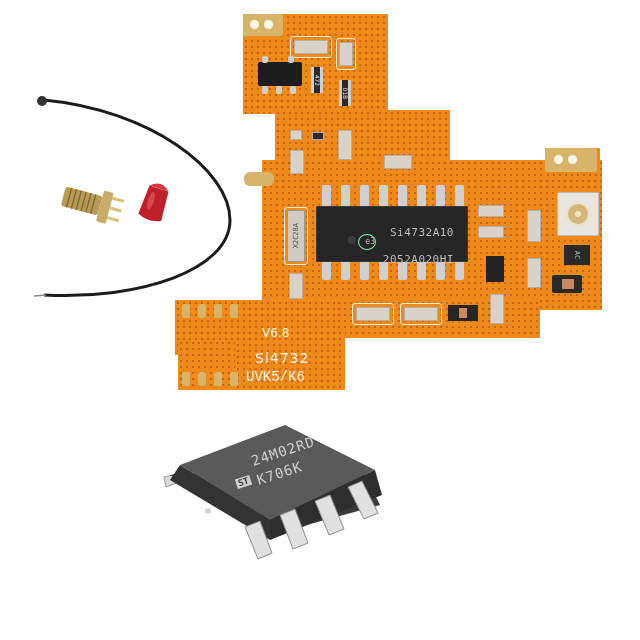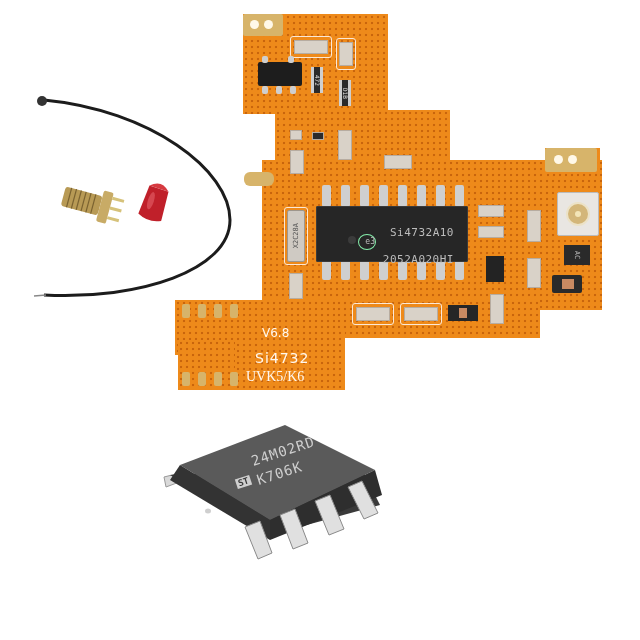--- a/index.html
+++ b/index.html
@@ -166,21 +166,21 @@
 <div class="smd-outline" style="left:352px;top:303px;width:42px;height:22px;"></div>
 <div class="smd" style="left:356px;top:307px;width:34px;height:14px;"></div>
 <div class="smd-outline" style="left:400px;top:303px;width:42px;height:22px;"></div>
 <div class="smd" style="left:404px;top:307px;width:34px;height:14px;"></div>
 <div class="abs" style="left:448px;top:305px;width:30px;height:16px;background:#262626;">
   <span class="abs" style="left:11px;top:3px;width:8px;height:10px;background:#c98a62;"></span>
 </div>
 
 <span class="silk" style="left:262px;top:326px;font-family:'DejaVu Sans',sans-serif;font-size:12px;">V6.8</span>
 <span class="silk" style="left:255px;top:350px;font-family:'DejaVu Sans',sans-serif;font-size:14px;letter-spacing:1px;">Si4732</span>
-<span class="silk" style="left:246px;top:369px;font-family:Liberation Serif, serif;font-size:14px;">UVK5/K6</span>
+<span class="silk" style="left:246px;top:369px;font-family:Liberation Mono, monospace;font-size:14px;">UVK5/K6</span>
 
 <div class="abs" style="left:150px;top:415px;width:250px;height:150px;">
   <svg width="250" height="150">
 
     <path d="M14 62 L30 58 L32 66 L16 72 Z" fill="#d9d9d9" stroke="#999"></path>
 
     <path d="M20 60 L120 120 L230 90 L210 50 Z" fill="#3a3a3a"></path>
 
     <path d="M30 50 L135 10 L225 55 L120 105 Z" fill="#5a5a5a"></path>
     <path d="M30 50 L120 105 L120 125 L20 65 Z" fill="#333"></path>

